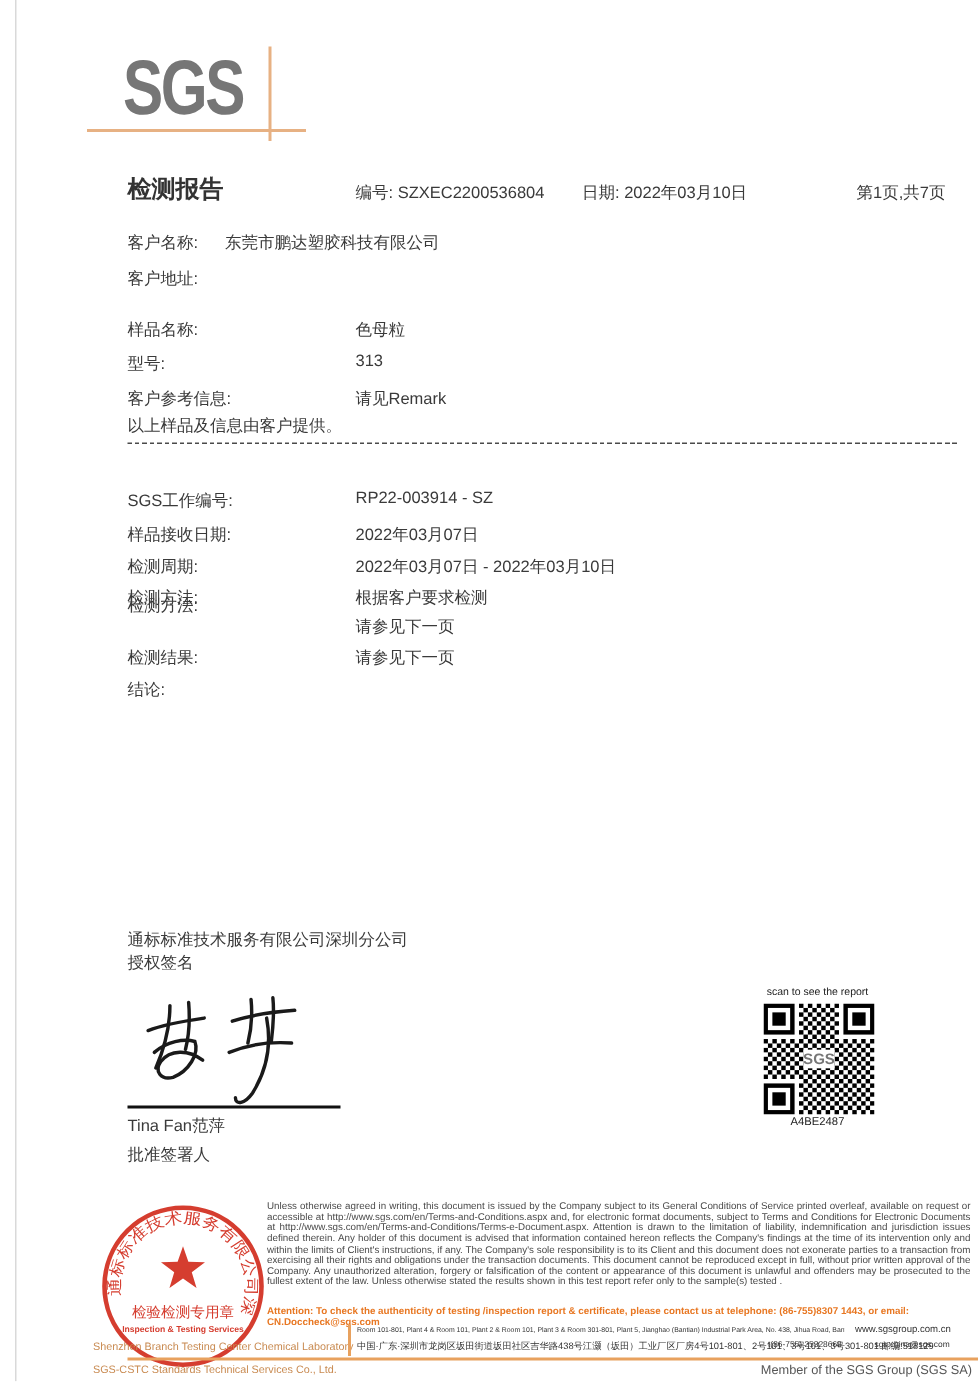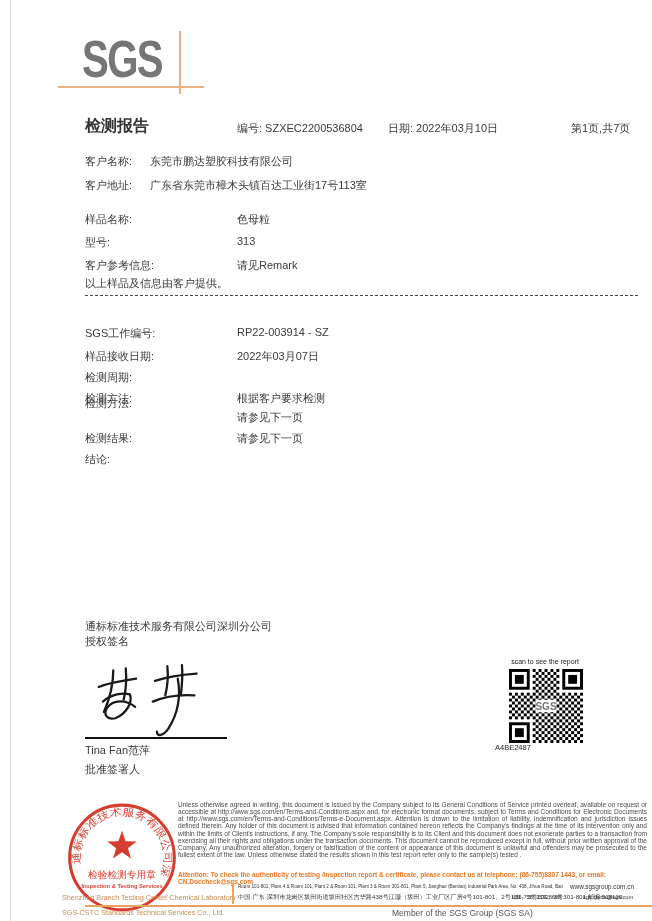--- a/index.html
+++ b/index.html
@@ -32,73 +32,73 @@
   
   #sig-company{left:85px;top:619px;font-size:11px;}
   #sig-auth{left:85px;top:634px;font-size:11px;}
   #signature-svg{left:88px;top:660px;}
   #sig-line{left:85px;top:737px;width:142px;height:2px;background:#111;}
   #sig-name{left:85px;top:743px;font-size:11px;}
   #sig-role{left:85px;top:762px;font-size:11px;}
   
   #qr-caption{left:495px;top:658px;width:100px;text-align:center;font-size:7px;color:#222;}
   #qr-box{left:509px;top:669px;width:74px;height:74px;}
-  #qr-code-id{left:495px;top:743px;width:100px;text-align:left;font-size:7.5px;color:#222;}
+  #qr-code-id{left:495px;top:743px;width:100px;text-align:center;font-size:7.5px;color:#222;}
   
   #legal{left:178px;top:801px;width:469px;font-size:6.55px;line-height:7.15px;color:#4a4a4a;
     white-space:normal;text-align:justify;}
   #attention{left:178px;top:871px;width:469px;font-size:6.55px;line-height:7.3px;
     color:#e87722;font-weight:bold;white-space:normal;}
   #stamp-svg{left:60px;top:799px;}
   #footer-co{left:62px;top:883px;font-size:7.2px;color:#c98b52;margin-top:25px;}
   #footer-branch{left:62px;top:893px;font-size:7.2px;color:#c98b52;}
   #footer-vline{left:232px;top:883px;width:2px;height:21px;background:#e8a15e;}
   #addr-en{left:238px;top:884px;width:325px;font-size:4.6px;color:#333;overflow:hidden;}
   #website{left:570px;top:883px;font-size:6.4px;color:#333;}
   #addr-cn{left:238px;top:893px;font-size:6.2px;color:#333;}
   #phone{left:512px;top:894px;font-size:5.6px;color:#333;}
   #email{left:583px;top:894px;font-size:5.6px;color:#333;}
   #footer-hline{left:85px;top:905px;width:567px;height:2px;background:#e8a15e;}
-  #member{left:392px;top:908px;width:256px;text-align:left;font-size:8.5px;color:#555;}
+  #member{left:392px;top:908px;width:256px;text-align:right;font-size:8.5px;color:#555;}
 </style>
 </head>
 <body>
 
 <div id="page">
   <div class="abs" id="left-edge"></div>
 
   <div class="abs" id="logo-text">SGS</div>
   <div class="abs logo-hline"></div>
   <div class="abs logo-vline"></div>
 
   <div class="abs" id="report-title">检测报告</div>
   <div class="abs meta" id="report-number">编号: SZXEC2200536804</div>
   <div class="abs meta" id="report-date">日期: 2022年03月10日</div>
   <div class="abs meta" id="page-info">第1页,共7页</div>
 
   <div class="abs lbl" style="top:154px">客户名称:</div>
   <div class="abs val150" style="top:154px">东莞市鹏达塑胶科技有限公司</div>
   <div class="abs lbl" style="top:178px">客户地址:</div>
-  <div class="abs val150" style="top:178px">广东省东莞市樟木头镇百达工业街17号113室</div>
 
   <div class="abs lbl" style="top:212px">样品名称:</div>
   <div class="abs val237" style="top:212px">色母粒</div>
   <div class="abs lbl" style="top:235px">型号:</div>
   <div class="abs val237" style="top:235px">313</div>
   <div class="abs lbl" style="top:258px">客户参考信息:</div>
   <div class="abs val237" style="top:258px">请见Remark</div>
   <div class="abs lbl" style="top:276px">以上样品及信息由客户提供。</div>
 
   <div class="abs dashline"></div>
 
   <div class="abs lbl" style="top:326px">SGS工作编号:</div>
   <div class="abs val237" style="top:326px">RP22-003914 - SZ</div>
   <div class="abs lbl" style="top:349px">样品接收日期:</div>
   <div class="abs val237" style="top:349px">2022年03月07日</div>
   <div class="abs lbl" style="top:370px">检测周期:</div>
+  <div class="abs val237" style="top:370px">2022年03月07日 - 2022年03月10日</div>
   <div class="abs lbl" style="top:391px">检测方法:</div>
   <div class="abs val237" style="top:391px">根据客户要求检测</div>
   <div class="abs lbl" style="top:396px">检测方法:</div>
   <div class="abs val237" style="top:410px">请参见下一页</div>
   <div class="abs lbl" style="top:431px">检测结果:</div>
   <div class="abs val237" style="top:431px">请参见下一页</div>
   <div class="abs lbl" style="top:452px">结论:</div>
 
   <div class="abs" id="sig-company">通标标准技术服务有限公司深圳分公司</div>
   <div class="abs" id="sig-auth">授权签名</div>

